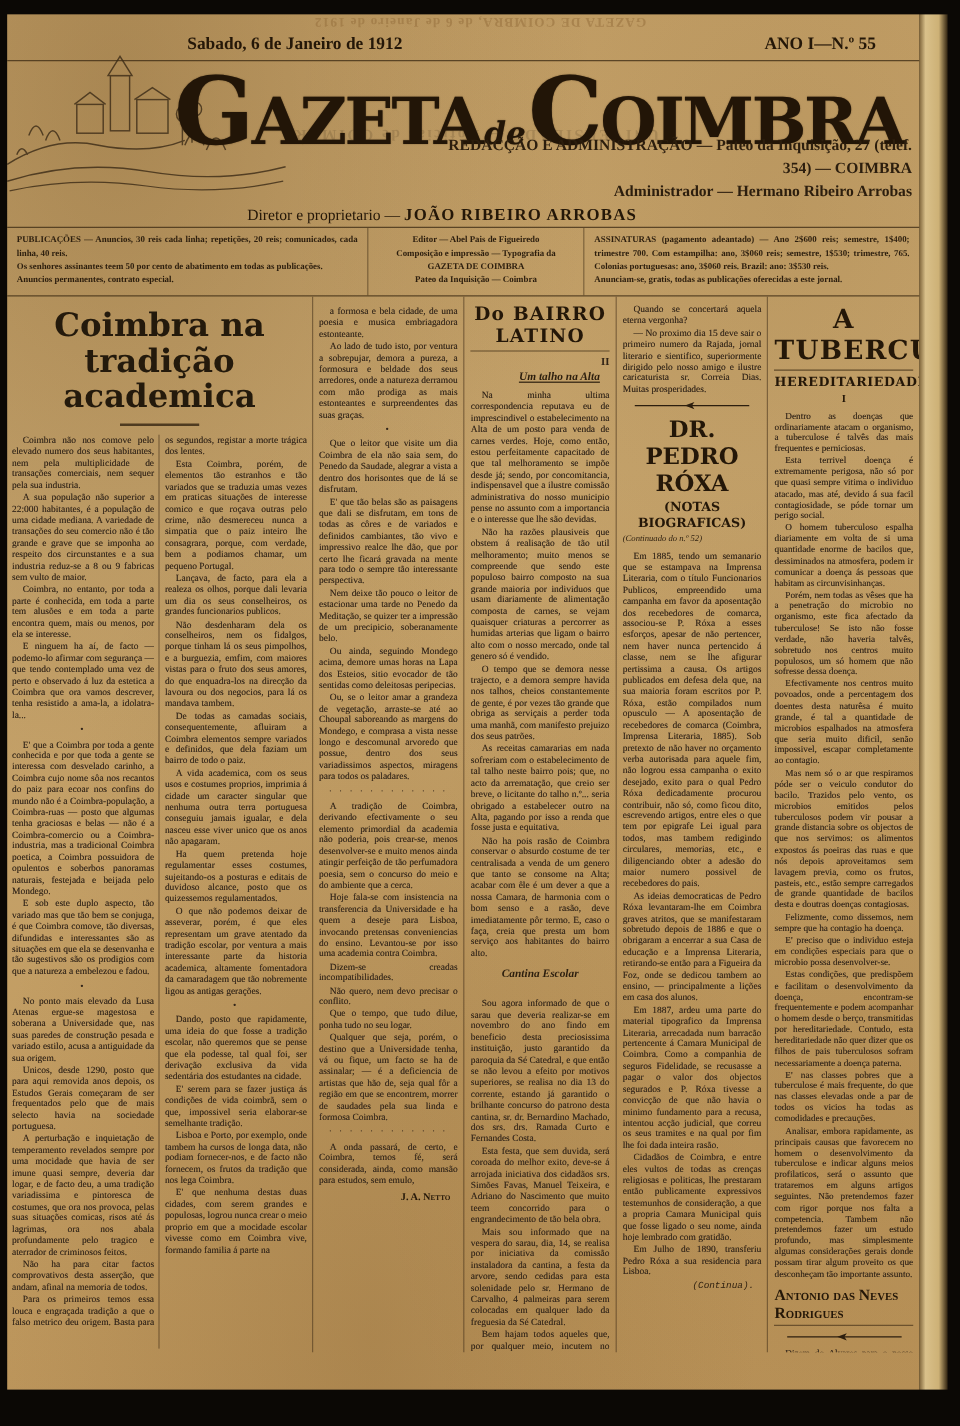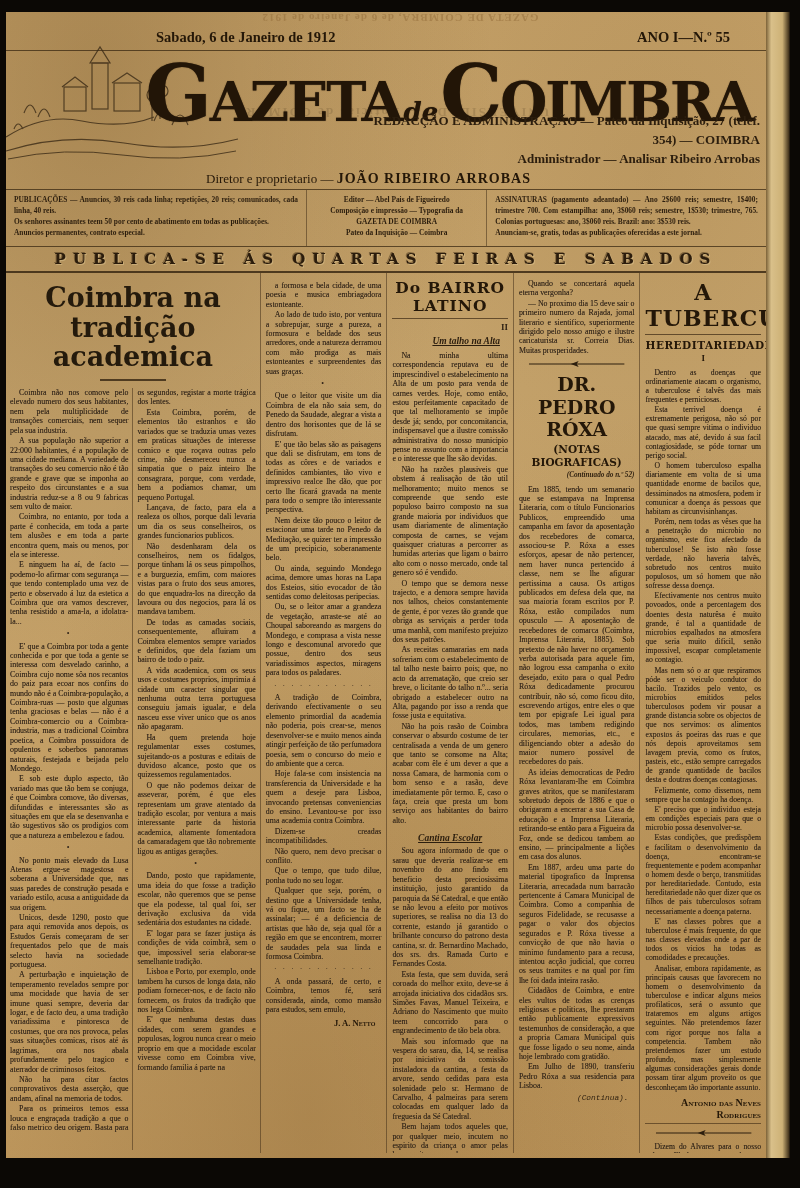--- a/index.html
+++ b/index.html
@@ -99,29 +99,29 @@
     column-rule:1px solid rgba(70,50,25,.55);
     font-size:7.9px;line-height:1.19;
   }
   .para{margin:0 0 1px;text-indent:9px;text-align:justify;color:#33261a;text-shadow:0 0 .5px rgba(51,38,26,.55);}
   .sep{margin:3px 0;text-align:center;text-indent:0;color:#33261a;letter-spacing:2px;}
   
   .art-head{margin:6px 0 1px;text-align:center;font-family:"DejaVu Serif",serif;font-weight:bold;color:#241708;}
   .bairro-title{font-size:15.5px;letter-spacing:1px;border-bottom:1px solid rgba(58,40,18,.7);padding-bottom:2px;}
   .bairro-num{font-size:9px;margin:3px 0 0;text-align:right;font-weight:bold;}
   .sub-it{font-style:italic;font-weight:bold;font-size:9.5px;text-decoration:underline;margin:3px 8px 4px 0;text-align:right;color:#2c1e0e;}
-  .sub-it-c{font-style:italic;font-weight:bold;font-size:9.5px;text-decoration:underline;margin:8px 0 2px;text-align:center;color:#2c1e0e;}
+  .sub-it-c{font-style:italic;font-weight:bold;font-size:9.5px;margin:8px 0 13px;text-align:center;color:#2c1e0e;}
   .roxa-title{font-size:19px;margin-top:4px;}
   .roxa-sub{font-size:10.5px;margin:2px 0 2px;}
-  .roxa-cont{font-size:7.2px;font-style:italic;text-align:right;margin:3px 0 5px;color:#2c1e0e;font-weight:bold;}
+  .roxa-cont{font-size:7.2px;font-style:italic;text-align:left;margin:3px 0 5px;color:#2c1e0e;}
   .tb-title{font-size:22px;letter-spacing:1px;margin-top:6px;border-bottom:1px solid rgba(58,40,18,.7);padding-bottom:3px;}
   .tb-sub{font-size:10.5px;letter-spacing:.5px;margin:4px 0 0;}
   .tb-num{text-align:center;font-weight:bold;font-size:9px;margin:1px 0 4px;color:#241708;}
   .sig-right{margin:4px 6px 2px 0;text-align:right;font-variant:small-caps;font-weight:bold;font-size:8.6px;color:#241708;}
-  .sig-center{margin:5px auto 2px;text-align:right;font-variant:small-caps;font-weight:bold;font-size:10px;color:#241708;border-bottom:1px solid rgba(58,40,18,.6);padding-bottom:2px;}
+  .sig-center{margin:5px auto 2px;text-align:left;font-variant:small-caps;font-weight:bold;font-size:13px;color:#241708;border-bottom:1px solid rgba(58,40,18,.6);padding-bottom:2px;}
   .continua{text-align:right;font-style:italic;font-size:7.8px;margin:3px 6px 0 0;color:#2c1e0e;font-family:Liberation Mono, monospace;}
   .arrow-divider{display:block;margin:5px auto;width:86%;height:8px;}
 </style>
 </head>
 <body>
 
 <div class="top-ghost">GAZETA DE COIMBRA, de 6 de Janeiro de 1912</div>
 <div class="page-edge"></div>
 
 <div class="paper">
@@ -149,21 +149,21 @@
         <circle cx="150" cy="78" r="7"></circle>
         <circle cx="158" cy="74" r="6"></circle>
         <path d="M4 142 Q60 130 118 138 Q176 146 232 134" stroke-width="1"></path>
       </g>
     </svg>
     <div class="big-title">
       <span class="cap">G</span><span class="word">AZETA</span><span class="de">de</span><span class="cap">C</span><span class="word">OIMBRA</span>
     </div>
     <div class="redaction">
       <div>REDACÇÃO E ADMINISTRAÇÃO — Pateo da Inquisição, 27 (telef. 354) — COIMBRA</div>
-      <div>Administrador — Analisar Ribeiro Arrobas</div>
+      <div>Administrador — Hermano Ribeiro Arrobas</div>
     </div>
   </div>
 
   <div class="director-row">
     <span>Diretor e proprietario — </span><b>JOÃO RIBEIRO ARROBAS</b>
   </div>
 
   <div class="info-row">
     <div class="info-box ib-pub">
         <p class="mastline">PUBLICAÇÕES — Anuncios, 30 reis cada linha; repetições, 20 reis; comunicados, cada linha, 40 reis.</p>
@@ -174,21 +174,20 @@
         <p class="mastline">Editor — Abel Pais de Figueiredo</p>
         <p class="mastline">Composição e impressão — Typografia da GAZETA DE COIMBRA</p>
         <p class="mastline">Pateo da Inquisição — Coimbra</p>
       </div>
     <div class="info-box ib-sub">
         <p class="mastline">ASSINATURAS (pagamento adeantado) — Ano 2$600 reis; semestre, 1$400; trimestre 700. Com estampilha: ano, 3$060 reis; semestre, 1$530; trimestre, 765. Colonias portuguesas: ano, 3$060 reis. Brazil: ano: 3$530 reis.</p>
         <p class="mastline">Anunciam-se, gratis, todas as publicações oferecidas a este jornal.</p>
       </div>
   </div>
 
-  <div class="banner">PUBLICA-SE ÁS QUARTAS FEIRAS E SABADOS</div>
 
   <div class="cols">
 
     <div class="colgroup2">
       <div class="headline">Coimbra na tradição academica</div>
       <div class="head-rule"></div>
       <div class="twocol">
           <p class="para">Coimbra não nos comove pelo elevado numero dos seus habitantes, nem pela multiplicidade de transações comerciais, nem sequer pela sua industria.</p>
           <p class="para">A sua população não superior a 22:000 habitantes, é a população de uma cidade mediana. A variedade de transações do seu comercio não é tão grande e grave que se imponha ao respeito dos circunstantes e a sua industria reduz-se a 8 ou 9 fabricas sem vulto de maior.</p>
           <p class="para">Coimbra, no entanto, por toda a parte é conhecida, em toda a parte tem alusões e em toda a parte encontra quem, mais ou menos, por ela se interesse.</p>
@@ -204,31 +203,31 @@
           <p class="para">Para os primeiros temos essa louca e engraçada tradição a que o falso metrico deu origem. Basta para os segundos, registar a morte trágica dos lentes.</p>
           <p class="para">Esta Coimbra, porém, de elementos tão estranhos e tão variados que se traduzia umas vezes em praticas situações de interesse comico e que roçava outras pelo crime, não desmereceu nunca a simpatia que o paiz inteiro lhe consagrara, porque, com verdade, bem a podiamos chamar, um pequeno Portugal.</p>
           <p class="para">Lançava, de facto, para ela a realeza os olhos, porque dali levaria um dia os seus conselheiros, os grandes funcionarios publicos.</p>
           <p class="para">Não desdenharam dela os conselheiros, nem os fidalgos, porque tinham lá os seus pimpolhos, e a burguezia, emfim, com maiores vistas para o fruto dos seus amores, do que enquadra-los na direcção da lavoura ou dos negocios, para lá os mandava tambem.</p>
           <p class="para">De todas as camadas sociais, consequentemente, afluiram a Coimbra elementos sempre variados e definidos, que dela faziam um bairro de todo o paiz.</p>
           <p class="para">A vida academica, com os seus usos e costumes proprios, imprimia á cidade um caracter singular que nenhuma outra terra portuguesa conseguiu jamais igualar, e dela nasceu esse viver unico que os anos não apagaram.</p>
           <p class="para">Ha quem pretenda hoje regulamentar esses costumes, sujeitando-os a posturas e editais de duvidoso alcance, posto que os quizessemos regulamentados.</p>
           <p class="para">O que não podemos deixar de asseverar, porém, é que eles representam um grave atentado da tradição escolar, por ventura a mais interessante parte da historia academica, altamente fomentadora da camaradagem que tão nobremente ligou as antigas gerações.</p>
           <p class="sep">•</p>
           <p class="para">Dando, posto que rapidamente, uma ideia do que fosse a tradição escolar, não queremos que se pense que ela podesse, tal qual foi, ser derivação exclusiva da vida sedentária dos estudantes na cidade.</p>
-          <p class="para">E' logar para se fazer justiça ás condições de vida coimbrã, sem o que, impossivel seria elaborar-se semelhante tradição.</p>
+          <p class="para">E' serem para se fazer justiça ás condições de vida coimbrã, sem o que, impossivel seria elaborar-se semelhante tradição.</p>
           <p class="para">Lisboa e Porto, por exemplo, onde tambem ha cursos de longa data, não podiam fornecer-nos, e de facto não fornecem, os frutos da tradição que nos lega Coimbra.</p>
           <p class="para">E' que nenhuma destas duas cidades, com serem grandes e populosas, logrou nunca crear o meio proprio em que a mocidade escolar vivesse como em Coimbra vive, formando familia á parte na</p>
         </div>
     </div>
 
     <div class="col">
       <div style="height:8px"></div>
       <div>
           <p class="para">a formosa e bela cidade, de uma poesia e musica embriagadora estonteante.</p>
-          <p class="para">Ao lado de tudo isto, por ventura a sobrepujar, surge a pureza, a formosura e beldade dos seus arredores, onde a natureza derramou com mão prodiga as mais estonteantes e surpreendentes das suas graças.</p>
+          <p class="para">Ao lado de tudo isto, por ventura a sobrepujar, demora a pureza, a formosura e beldade dos seus arredores, onde a natureza derramou com mão prodiga as mais estonteantes e surpreendentes das suas graças.</p>
           <p class="sep">•</p>
           <p class="para">Que o leitor que visite um dia Coimbra de ela não saia sem, do Penedo da Saudade, alegrar a vista a dentro dos horisontes que de lá se disfrutam.</p>
           <p class="para">E' que tão belas são as paisagens que dali se disfrutam, em tons de todas as côres e de variados e definidos cambiantes, tão vivo e impressivo realce lhe dão, que por certo lhe ficará gravada na mente para todo o sempre tão interessante perspectiva.</p>
           <p class="para">Nem deixe tão pouco o leitor de estacionar uma tarde no Penedo da Meditação, se quizer ter a impressão de um precipicio, soberanamente belo.</p>
           <p class="para">Ou ainda, seguindo Mondego acima, demore umas horas na Lapa dos Esteios, sitio evocador de tão sentidas como deleitosas peripecias.</p>
           <p class="para">Ou, se o leitor amar a grandeza de vegetação, arraste-se até ao Choupal saboreando as margens do Mondego, e comprasa a vista nesse longo e descomunal arvoredo que possue, dentro dos seus variadissimos aspectos, miragens para todos os paladares.</p>
           <p class="sep">· · · · · · · · · · · ·</p>
           <p class="para">A tradição de Coimbra, derivando efectivamente o seu elemento primordial da academia não poderia, pois crear-se, menos desenvolver-se e muito menos ainda atingir perfeição de tão perfumadora poesia, sem o concurso do meio e do ambiente que a cerca.</p>
           <p class="para">Hoje fala-se com insistencia na transferencia da Universidade e ha quem a deseje para Lisboa, invocando pretensas conveniencias do ensino. Levantou-se por isso uma academia contra Coimbra.</p>
           <p class="para">Dizem-se creadas incompatibilidades.</p>

